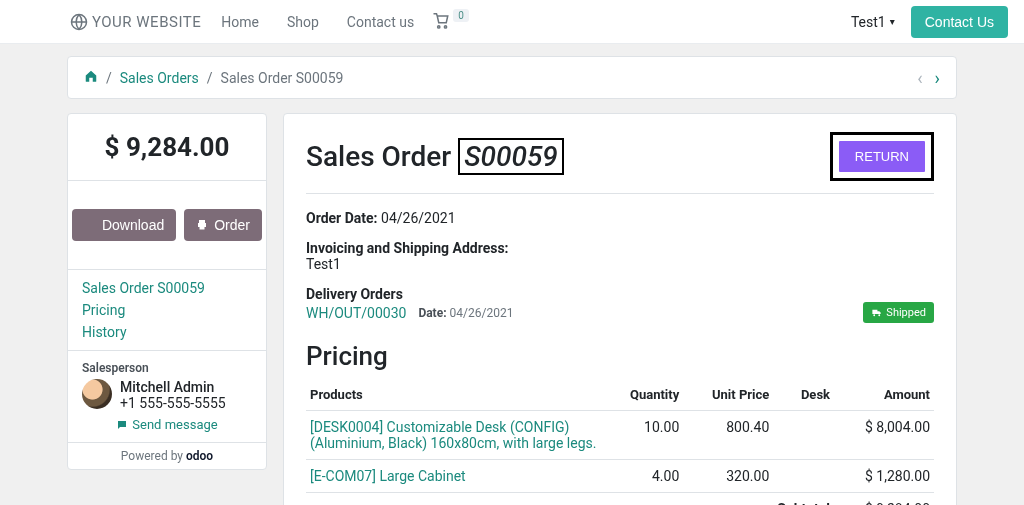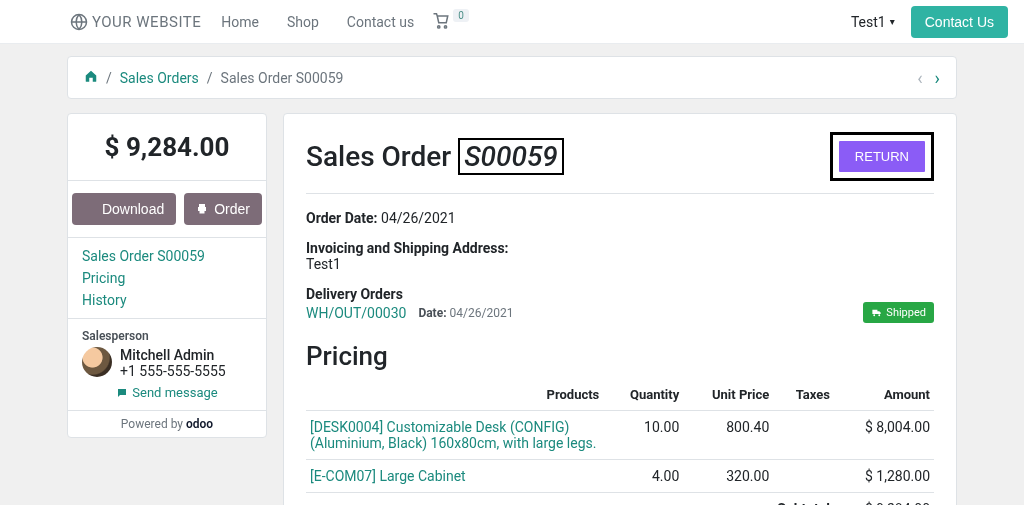--- a/index.html
+++ b/index.html
@@ -29,21 +29,21 @@
   .pager span { color:#1b8a7e; font-size: 18px; cursor: pointer; }
   .pager .disabled { color:#adb5bd; }
   
   
   .cols { display: flex; gap: 16px; align-items:flex-start; }
   .sidebar { width: 200px; }
   .main { flex:1; background:#fff; border:1px solid #dee2e6; border-radius:4px; padding: 18px 22px 4px 22px; }
   
   .card { background:#fff; border:1px solid #dee2e6; border-radius:4px; margin-bottom:0; }
   .total-box { text-align:center; padding:18px 8px; font-size:26px; font-weight:700; }
-  .btn-row { padding: 12px 10px; display:flex; gap:8px; justify-content:center; border-top:1px solid #dee2e6; }
+  .btn-row { padding: 28px 10px; display:flex; gap:8px; justify-content:center; border-top:1px solid #dee2e6; }
   .btn-purple { background:#7d6c78; color:#fff; padding:8px 12px; display:inline-flex; align-items:center; gap:6px; }
   .side-links { padding: 10px 14px; border-top:1px solid #dee2e6; display:flex; flex-direction:column; gap:6px;}
   .side-links a { color:#1b8a7e; text-decoration:none; }
   .salesperson-box { border-top:1px solid #dee2e6; padding:10px 14px 8px 14px; }
   .sp-label { font-size:12px; font-weight:600; color:#495057; }
   .sp-row { display:flex; gap:8px; margin-top:4px; align-items:flex-start;}
   .sp-avatar { width:30px; height:30px; border-radius:50%; background: radial-gradient(circle at 35% 35%, #f5c9a0 0 35%, #6d5840 38% 60%, #3a2e23 65% 100%); flex-shrink:0;}
   .sp-name { font-weight:500; }
   .sp-phone { color:#212529; }
   .send-msg { text-align:center; margin-top:6px; }
@@ -58,21 +58,21 @@
   .btn-return { background:#8b5cf6; color:#fff; border:none; padding:8px 16px; font-size:13px; border-radius:1px; cursor:pointer; }
   .order-meta > div { margin-bottom:14px; }
   .order-meta strong { font-weight:700; }
   .delivery-row { display:flex; align-items:center; gap:12px;}
   .delivery-link { color:#1b8a7e; text-decoration:none; }
   .date-small { font-size:12px; color:#495057; }
   .date-small span { color:#6c757d; }
   .shipped-badge { margin-left:auto; background:#28a745; color:#fff; font-size:11px; padding:4px 8px; border-radius:3px; display:inline-flex; align-items:center; gap:4px; }
   .section-h2 { font-size:26px; font-weight:500; margin:18px 0 8px 0; }
   table.pricing { width:100%; border-collapse:collapse; }
-  table.pricing th { text-align:right; font-weight:700; font-size:13px; padding:8px 4px; border-bottom:1px solid #dee2e6; }
+  table.pricing th { text-align:left; font-weight:700; font-size:13px; padding:8px 4px; border-bottom:1px solid #dee2e6; }
   table.pricing th.r, table.pricing td.r { text-align:right; }
   table.pricing td { padding:8px 4px; border-bottom:1px solid #dee2e6; vertical-align:top; }
   table.pricing td.prod a { color:#1b8a7e; text-decoration:none; }
   .totals td { border-bottom:1px solid #dee2e6; padding:8px 4px; }
   .totals .lbl { font-weight:700; }
 </style>
 </head>
 <body>
 
 <div class="navbar">
@@ -209,21 +209,21 @@
         </div>
       </div>
 
       <h2 class="section-h2">Pricing</h2>
       <table class="pricing">
         <thead>
           <tr>
             <th>Products</th>
             <th class="r" style="width:80px;">Quantity</th>
             <th class="r" style="width:90px;">Unit Price</th>
-            <th class="r" style="width:60px;">Taxes</th>
+            <th class="r" style="width:60px;">Desk</th>
             <th class="r" style="width:100px;">Amount</th>
           </tr>
         </thead>
         <tbody>
           <tr>
             <td class="prod"><a href="#">[DESK0004] Customizable Desk (CONFIG) (Aluminium, Black) 160x80cm, with large legs.</a></td>
             <td class="r">10.00</td>
             <td class="r">800.40</td>
             <td class="r"></td>
             <td class="r">$ 8,004.00</td>

